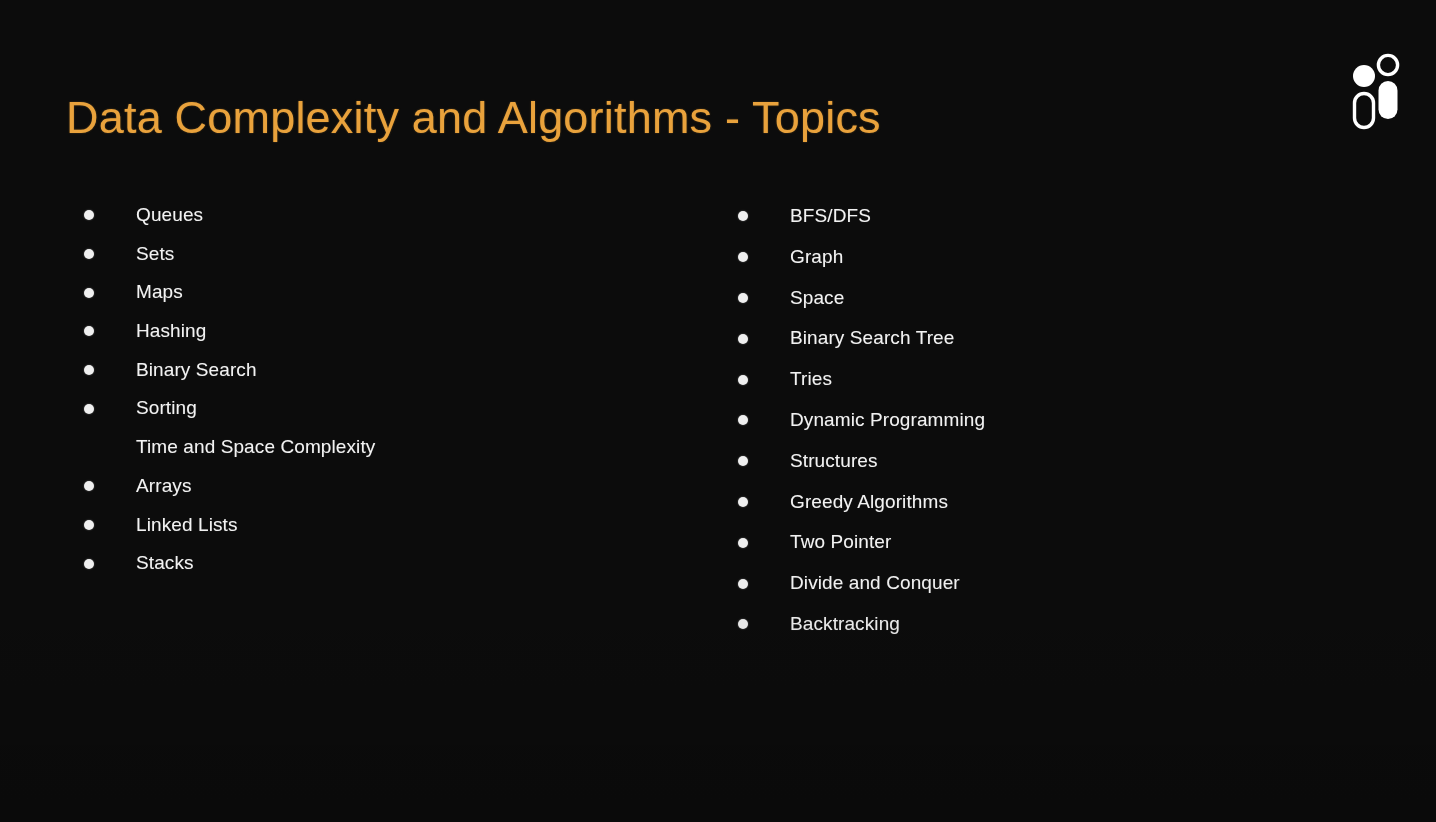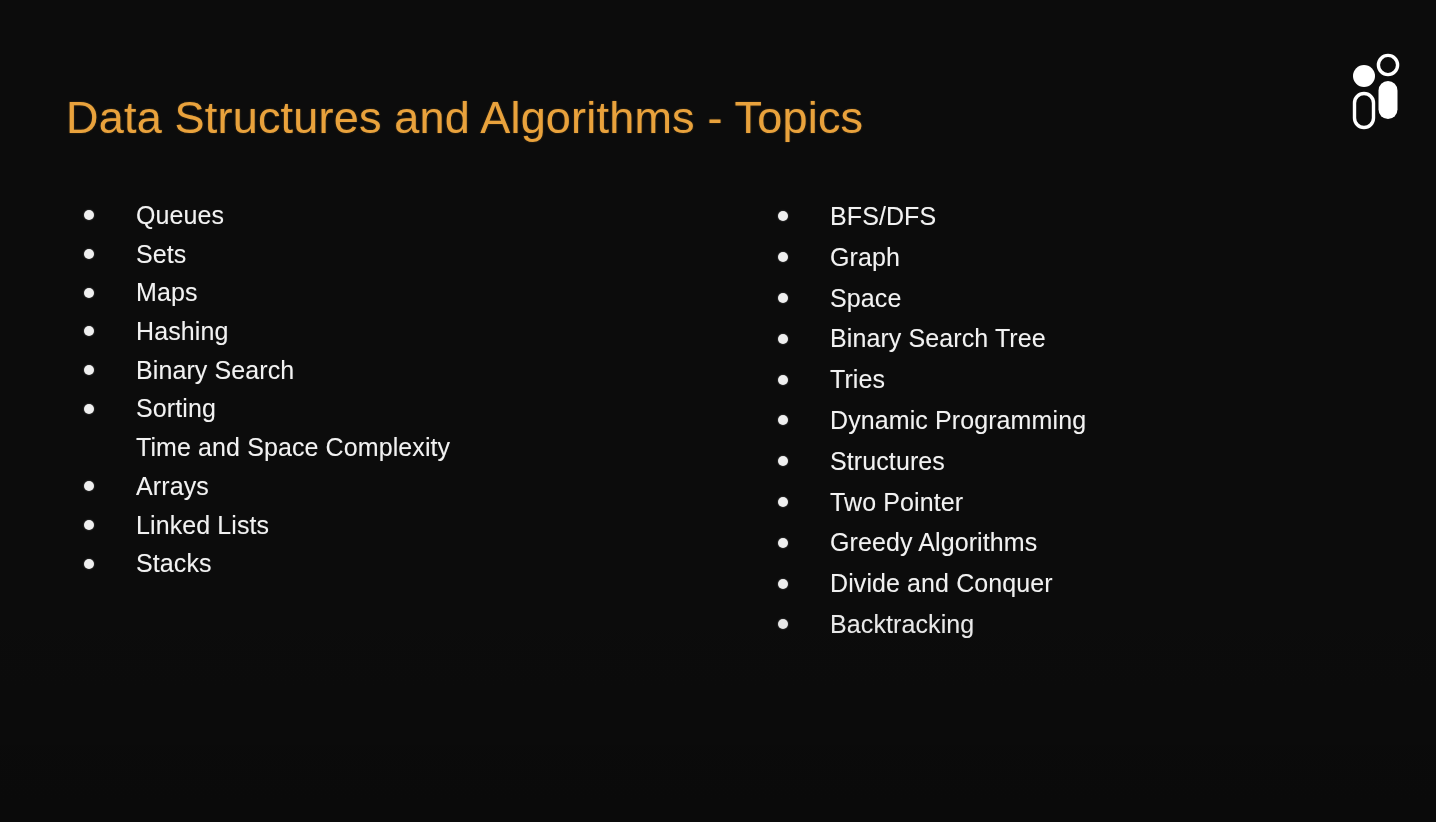--- a/index.html
+++ b/index.html
@@ -66,32 +66,32 @@
     top: 0;
     width: 1436px;
     height: 822px;
   }
 
   .col {
     position: absolute;
     top: 196px;
   }
   .col-left  { left: 78px;  width: 640px; }
-  .col-right { left: 772px; width: 620px; }
+  .col-right { left: 732px; width: 620px; }
 
   ul.topic-list {
     list-style: none;
     margin: 0;
     padding: 0;
   }
 
   li.topic-item {
     position: relative;
     color: #f2f2f2;
-    font-size: 25px;
+    font-size: 19px;
     font-weight: 400;
     letter-spacing: 0.1px;
     white-space: nowrap;
     text-shadow: 0 0 1px rgba(255,255,255,0.25);
   }
 
   .col-left li.topic-item  { height: 38.7px; line-height: 38.7px; padding-left: 58px; }
   .col-right li.topic-item { height: 40.8px; line-height: 40.8px; padding-left: 58px; }
 
   li.topic-item .bullet {
@@ -106,21 +106,21 @@
     box-shadow: 0 0 2px rgba(255,255,255,0.35);
   }
 
   .topic-label { display: inline-block; }
 </style>
 </head>
 <body>
 
 <div class="slide">
 
-  <div class="slide-title">Data Structures and Algorithms - Topics</div>
+  <div class="slide-title">Data Complexity and Algorithms - Topics</div>
 
   <div class="logo">
     <svg width="56" height="78" viewBox="0 0 56 78" xmlns="http://www.w3.org/2000/svg">
 
       <circle cx="16" cy="24" r="11" fill="#ffffff"></circle>
       <rect x="6.5" y="41.5" width="19" height="34" rx="9.5" ry="9.5" fill="none" stroke="#ffffff" stroke-width="3.4"></rect>
 
       <circle cx="40" cy="13" r="9.6" fill="none" stroke="#ffffff" stroke-width="3.4"></circle>
       <rect x="30.5" y="29" width="19" height="38" rx="9.5" ry="9.5" fill="#ffffff"></rect>
     </svg>
@@ -145,21 +145,21 @@
 
     <div class="col col-right">
       <ul class="topic-list" id="list-right">
           <li class="topic-item"><span class="bullet"></span><span class="topic-label">BFS/DFS</span></li>
           <li class="topic-item"><span class="bullet"></span><span class="topic-label">Graph</span></li>
           <li class="topic-item"><span class="bullet"></span><span class="topic-label">Space</span></li>
           <li class="topic-item"><span class="bullet"></span><span class="topic-label">Binary Search Tree</span></li>
           <li class="topic-item"><span class="bullet"></span><span class="topic-label">Tries</span></li>
           <li class="topic-item"><span class="bullet"></span><span class="topic-label">Dynamic Programming</span></li>
           <li class="topic-item"><span class="bullet"></span><span class="topic-label">Structures</span></li>
+          <li class="topic-item"><span class="bullet"></span><span class="topic-label">Greedy Algorithms</span></li>
           <li class="topic-item"><span class="bullet"></span><span class="topic-label">Two Pointer</span></li>
-          <li class="topic-item"><span class="bullet"></span><span class="topic-label">Greedy Algorithms</span></li>
           <li class="topic-item"><span class="bullet"></span><span class="topic-label">Divide and Conquer</span></li>
           <li class="topic-item"><span class="bullet"></span><span class="topic-label">Backtracking</span></li>
         </ul>
     </div>
 
   </div>
 </div>
 
 </body></html>

